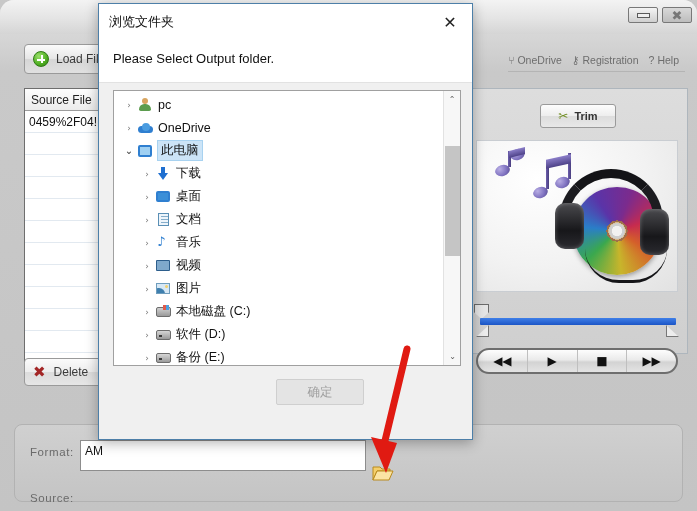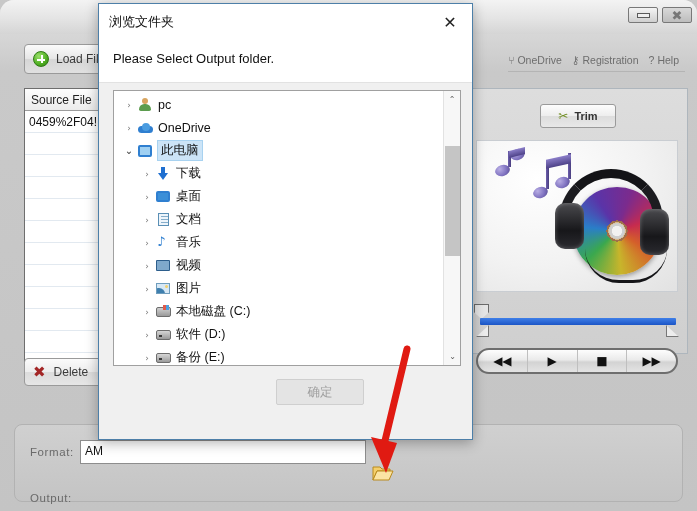--- a/index.html
+++ b/index.html
@@ -188,21 +188,21 @@
     position:absolute; left:14px; top:424px; width:669px; height:78px;
     background:linear-gradient(180deg,#d0d0d0,#c4c4c4);
     border:1px solid #b2b2b2; border-radius:8px;
   }
   .field-label{
     position:absolute; font-size:11.5px; color:#6a6a6a; letter-spacing:.6px;
   }
   #format-label{ left:30px; top:446px; }
   #output-label{ left:30px; top:492px; }
   #format-input{
-    position:absolute; left:80px; top:440px; width:286px; height:24px;
+    position:absolute; left:80px; top:440px; width:286px; height:31px;
     background:#fff; border:1px solid #8d8d8d;
     font-size:12px; color:#111; padding:2px 4px; line-height:16px;
     white-space:nowrap; overflow:hidden;
   }
   #output-input{
     position:absolute; left:80px; top:463px; width:288px; height:21px;
     background:#fff; border:1px solid #8d8d8d;
     font-size:12px; color:#111; padding:2px 4px; line-height:17px;
     white-space:nowrap; overflow:hidden;
   }
@@ -425,21 +425,21 @@
     <div class="tbtn">▶</div>
     <div class="tbtn">■</div>
     <div class="tbtn">▶▶</div>
   </div>
 
   <div id="bottom-panel"></div>
 
   <div class="field-label" id="format-label">Format:</div>
   <div id="format-input">AM</div>
 
-  <div class="field-label" id="output-label">Output:</div>
+  <div class="field-label" id="output-label">Source:</div>
 
   <div id="browse-folder">
     <svg width="22" height="20" viewBox="0 0 22 20">
       <path d="M1 4 H8 L10 6 H18 V8 H5 L1 17 Z" fill="#f4cf6b" stroke="#b98a1c" stroke-width="1"></path>
       <path d="M5 8 H21 L17 17 H1 Z" fill="#fbe4a3" stroke="#b98a1c" stroke-width="1"></path>
     </svg>
   </div>
 
 
 

